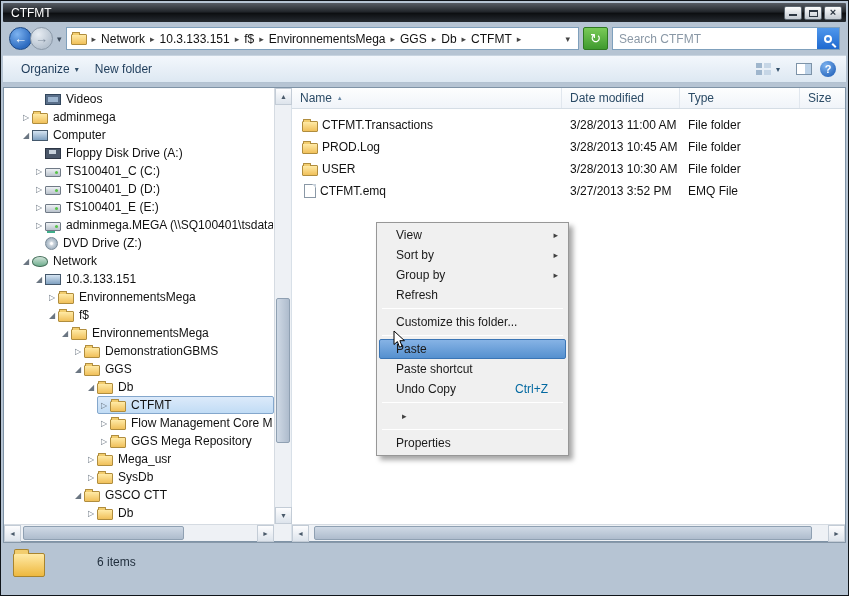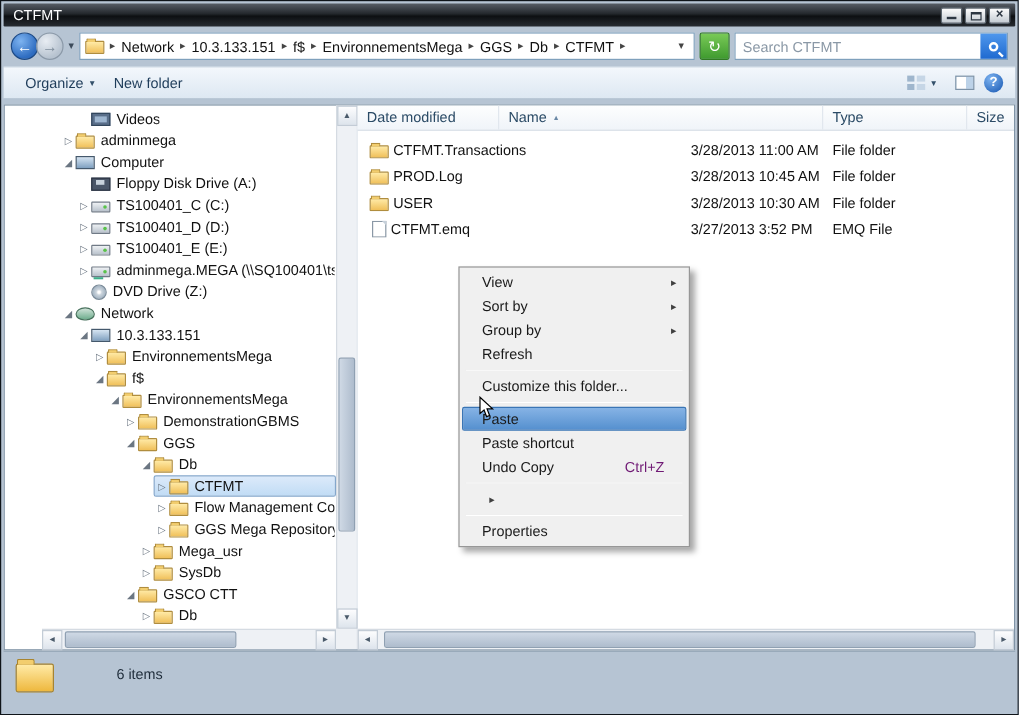--- a/index.html
+++ b/index.html
@@ -38,21 +38,21 @@
   .tbicons{display:flex;align-items:center;gap:8px;}
   .viewsicon{width:15px;height:12px;background:
     linear-gradient(#9fb6cd,#9fb6cd) 0 0/6px 5px no-repeat,
     linear-gradient(#c6d6e6,#c6d6e6) 8px 0/7px 5px no-repeat,
     linear-gradient(#9fb6cd,#9fb6cd) 0 7px/6px 5px no-repeat,
     linear-gradient(#c6d6e6,#c6d6e6) 8px 7px/7px 5px no-repeat;
     border:0;}
   .previcon{width:16px;height:12px;border:1px solid #7d93a8;background:linear-gradient(90deg,#fff 55%,#bcd2e8 55%);}
   .helpicon{width:16px;height:16px;border-radius:50%;background:radial-gradient(circle at 35% 30%,#7db3f0,#2e6cc0 75%);color:#fff;font-size:11px;font-weight:bold;display:flex;align-items:center;justify-content:center;}
   
-  .main{height:455px;margin:4px 0 0 0;border:1px solid #7f93a6;background:#fff;display:flex;position:relative;padding-left:31px;}
+  .main{height:455px;margin:4px 0 0 0;border:1px solid #7f93a6;background:#fff;display:flex;position:relative;}
   .treepane{width:288px;position:relative;border-right:1px solid #d8e0e8;}
   .tree-rows{position:absolute;left:0;top:0;right:17px;bottom:17px;overflow:hidden;padding-top:2px;}
   .titem{height:18px;display:flex;align-items:center;white-space:nowrap;font-size:12px;color:#111;}
   .tinner{display:flex;align-items:center;flex:1;height:18px;border:1px solid transparent;border-radius:2px;overflow:hidden;}
   .tinner.sel{background:linear-gradient(#dceafa,#c1dcf5);border-color:#84a7cc;}
   .arr{width:12px;flex:none;text-align:center;font-size:8px;color:#9aa5b1;}
   .arr:empty{visibility:hidden;}
   .titem .arr{color:#8f99a4;}
   .tinner .arr{color:#6b7682;}
   .tl{padding-left:1px;overflow:hidden;}
@@ -95,21 +95,21 @@
   .sort{font-size:7px;color:#6a88a5;margin-left:6px;}
   .filerows{padding-top:5px;}
   .frow{height:22px;display:flex;align-items:center;font-size:12px;color:#111;}
   .fc{display:flex;align-items:flex-end;padding:0 8px;border:none;overflow:hidden;white-space:nowrap;}
   .fc.hc0{padding-left:10px;}
   .fname{overflow:hidden;}
   
   .cmenu{position:absolute;left:84px;top:134px;width:193px;background:#f0f0f0;border:1px solid #979797;box-shadow:4px 4px 5px rgba(0,0,0,.35);padding:2px;z-index:5;}
   .mitem{height:20px;display:flex;align-items:center;padding:0 7px 0 16px;font-size:12px;color:#1a1a1a;position:relative;border:1px solid transparent;border-radius:2px;}
   .mitem .ml{flex:1;white-space:nowrap;}
-  .mitem .ms{margin-left:5px;margin-right:10px;color:#701a75;}
+  .mitem .ms{margin-left:5px;margin-right:10px;color:#0369a1;}
   .mitem .sub{font-size:9px;color:#404040;margin-left:6px;}
   .mitem.hl{background:linear-gradient(#86b3e5,#5590cf);border-color:#3a75b5;}
   .msep{height:1px;background:#d7d7d7;border-bottom:1px solid #fff;margin:3px 3px;}
   .cursor{position:absolute;left:101px;top:242px;z-index:9;}
   
   .statusbar{height:51px;background:#b6c4d3;border-top:1px solid #8798a9;display:flex;align-items:flex-start;padding:6px 10px;}
   .bigfolder{width:32px;height:24px;position:relative;background:linear-gradient(180deg,#ffeaa6,#eeb83e);border:1px solid #a8842e;border-radius:2px;margin-top:4px;}
   .bigfolder::before{content:"";position:absolute;top:-5px;left:0;width:13px;height:4px;background:#f2cd6e;border:1px solid #a8842e;border-bottom:none;border-radius:2px 2px 0 0;}
   .scount{font-size:12px;color:#1e2c3a;margin-left:52px;margin-top:6px;}
 </style>
@@ -371,26 +371,26 @@
         <span class="strackh">
             <span class="sthumbh"></span>
           </span>
         <span class="sarrow">►</span>
       </div>
       <div class="scorner"></div>
     </div>
 
     <div class="listpane">
       <div class="colheaders">
-          <div class="hc hc1">
-            <span class="hlabel">Date modified</span>
-          </div>
           <div class="hc hc0">
             <span class="hlabel">Name</span>
             <span class="sort">▴</span>
+          </div>
+          <div class="hc hc1">
+            <span class="hlabel">Date modified</span>
           </div>
           <div class="hc hc2">
             <span class="hlabel">Type</span>
           </div>
           <div class="hc hc3">
             <span class="hlabel">Size</span>
           </div>
         </div>
       <div class="filerows">
           <div class="frow">

